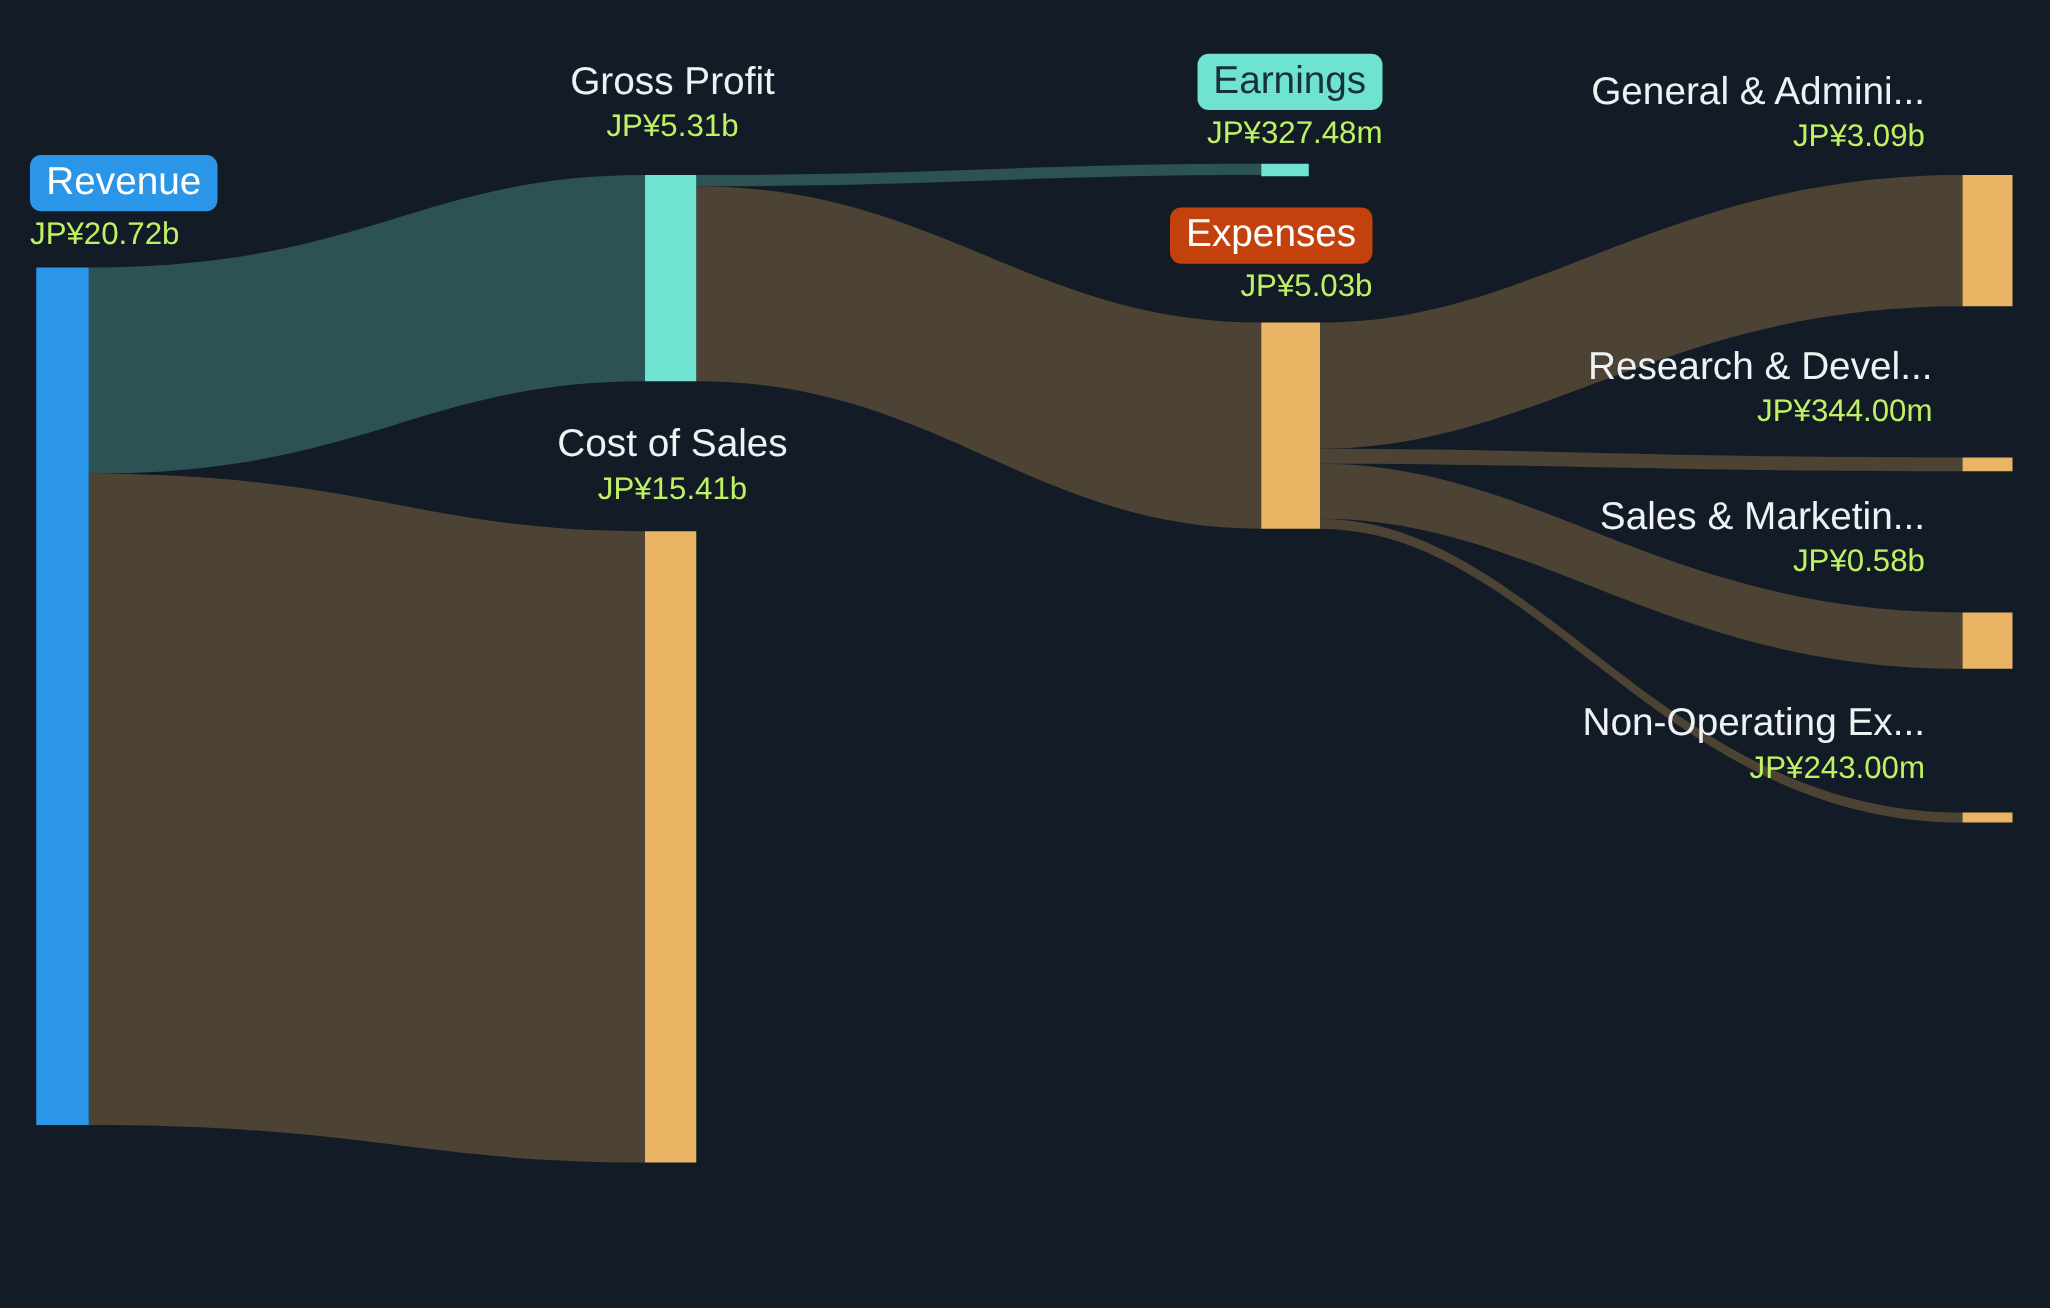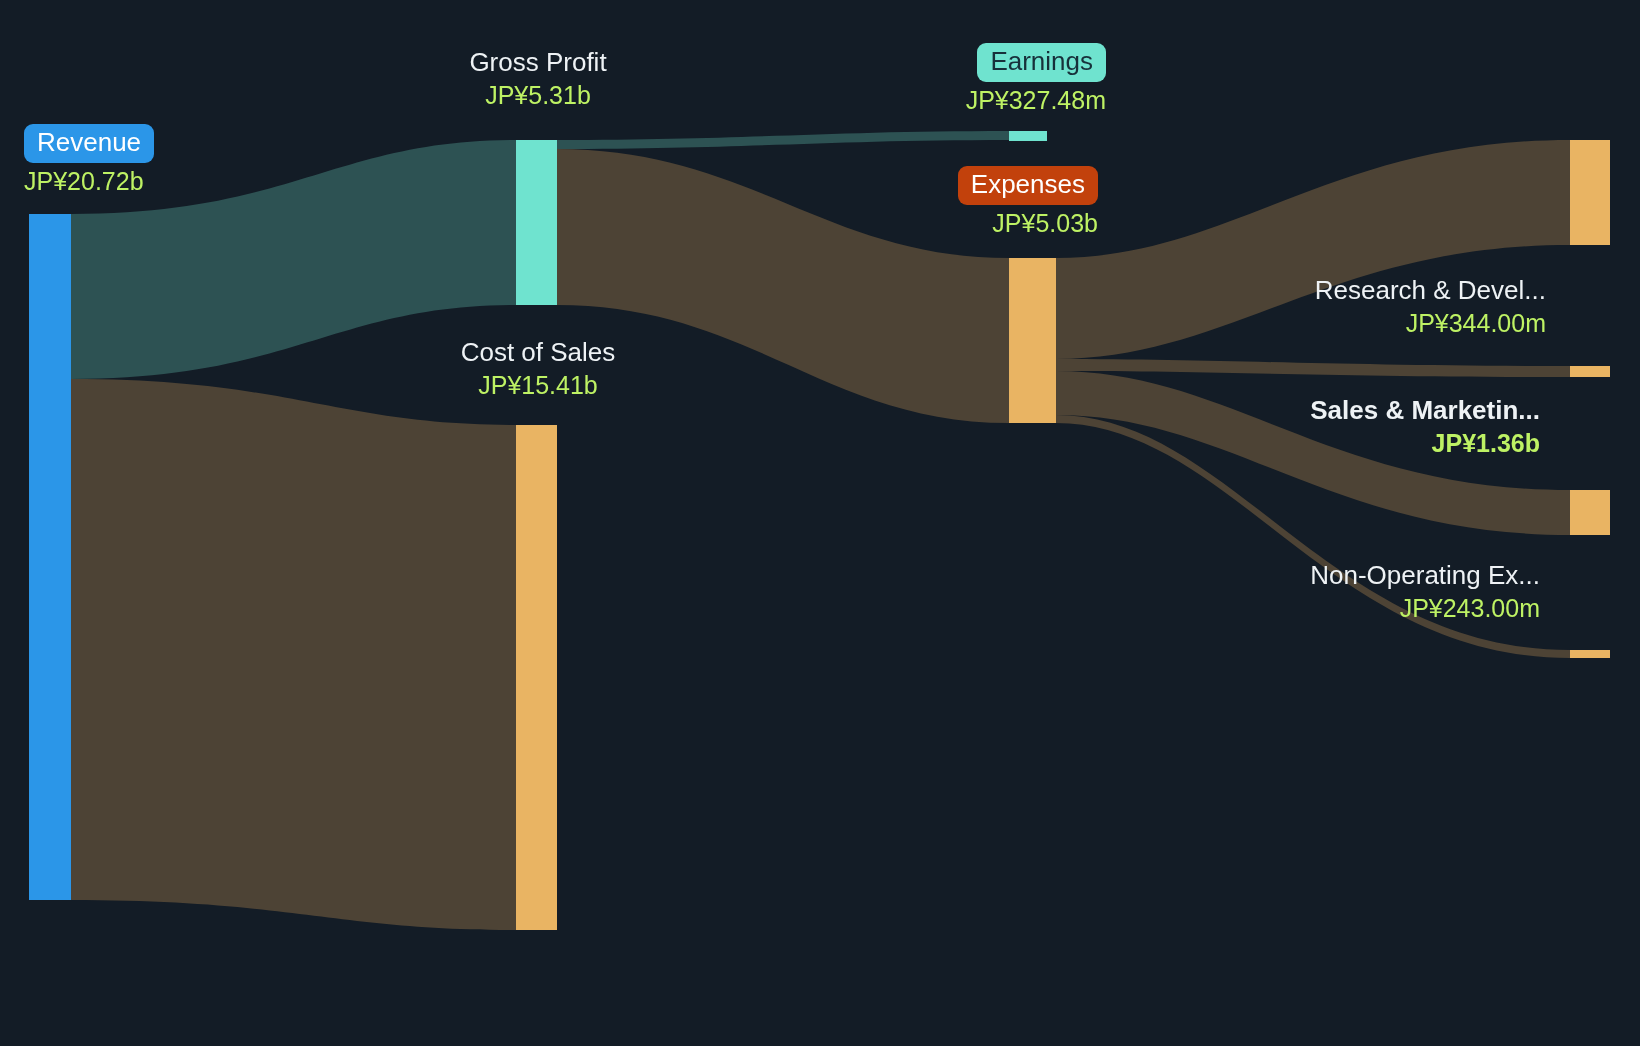--- a/index.html
+++ b/index.html
@@ -27,21 +27,21 @@
     width: 1640px;
     height: 1046px;
     display: block;
   }
   .node-label {
     position: absolute;
     white-space: nowrap;
     line-height: 1.12;
   }
   .node-title {
-    font-size: 26px;
+    font-size: 31px;
     color: #eef2f5;
     display: block;
   }
   .node-title.pill {
     display: inline-block;
     border-radius: 9px;
     padding: 4px 13px 6px 13px;
     text-align: center;
   }
   .node-value {
@@ -119,29 +119,33 @@
   <div class="node-label align-right" style="left:806px; top:43px; width:300px;">
     <span class="node-title pill" style="background:#6fe3cf; color:#17303a;">Earnings</span>
     <span class="node-value">JP¥327.48m</span>
   </div>
 
   <div class="node-label align-right" style="left:790px; top:166px; width:308px;">
     <span class="node-title pill" style="background:#c2410c; color:#ffffff;">Expenses</span>
     <span class="node-value">JP¥5.03b</span>
   </div>
 
+  <div class="node-label align-right" style="left:1180px; top:56px; width:360px;">
+    <span class="node-title">General &amp; Admini...</span>
+    <span class="node-value">JP¥3.09b</span>
+  </div>
 
   <div class="node-label align-right" style="left:1186px; top:276px; width:360px;">
     <span class="node-title">Research &amp; Devel...</span>
     <span class="node-value">JP¥344.00m</span>
   </div>
 
-  <div class="node-label align-right" style="left:1180px; top:396px; width:360px;font-weight:bold;">
+  <div class="node-label align-right" style="left:1180px; top:396px; width:360px;">
     <span class="node-title">Sales &amp; Marketin...</span>
-    <span class="node-value">JP¥1.36b</span>
+    <span class="node-value">JP¥0.58b</span>
   </div>
 
   <div class="node-label align-right" style="left:1180px; top:561px; width:360px;">
     <span class="node-title">Non-Operating Ex...</span>
     <span class="node-value">JP¥243.00m</span>
   </div>
 
 </div>
 
 </body></html>

